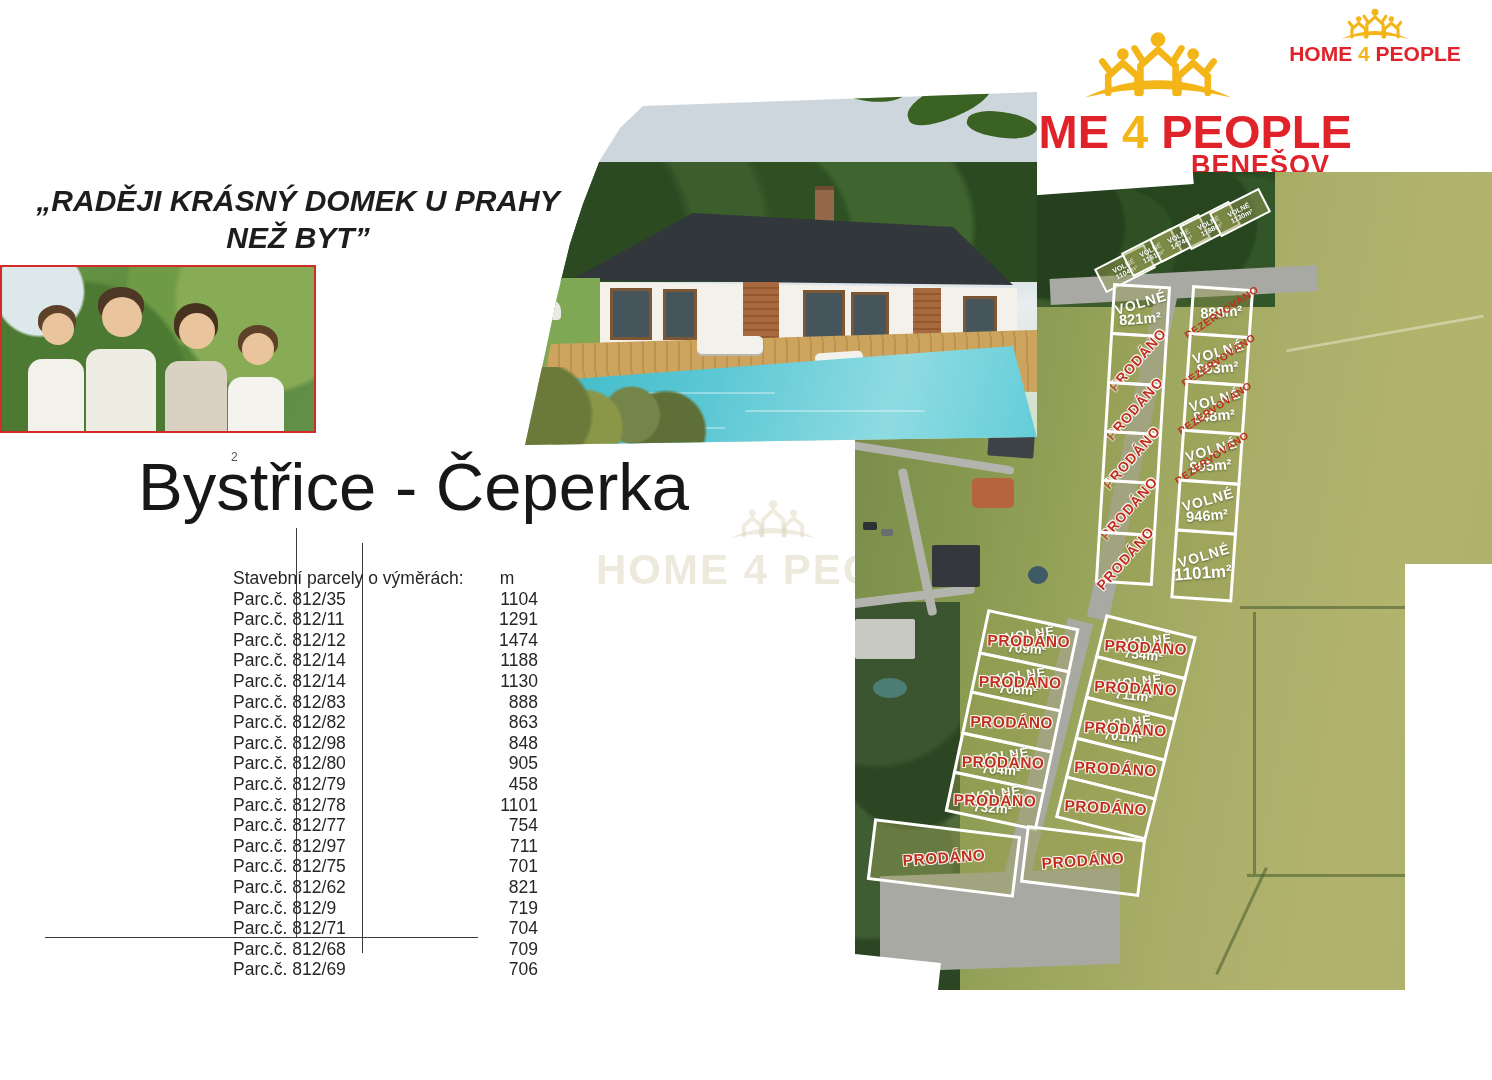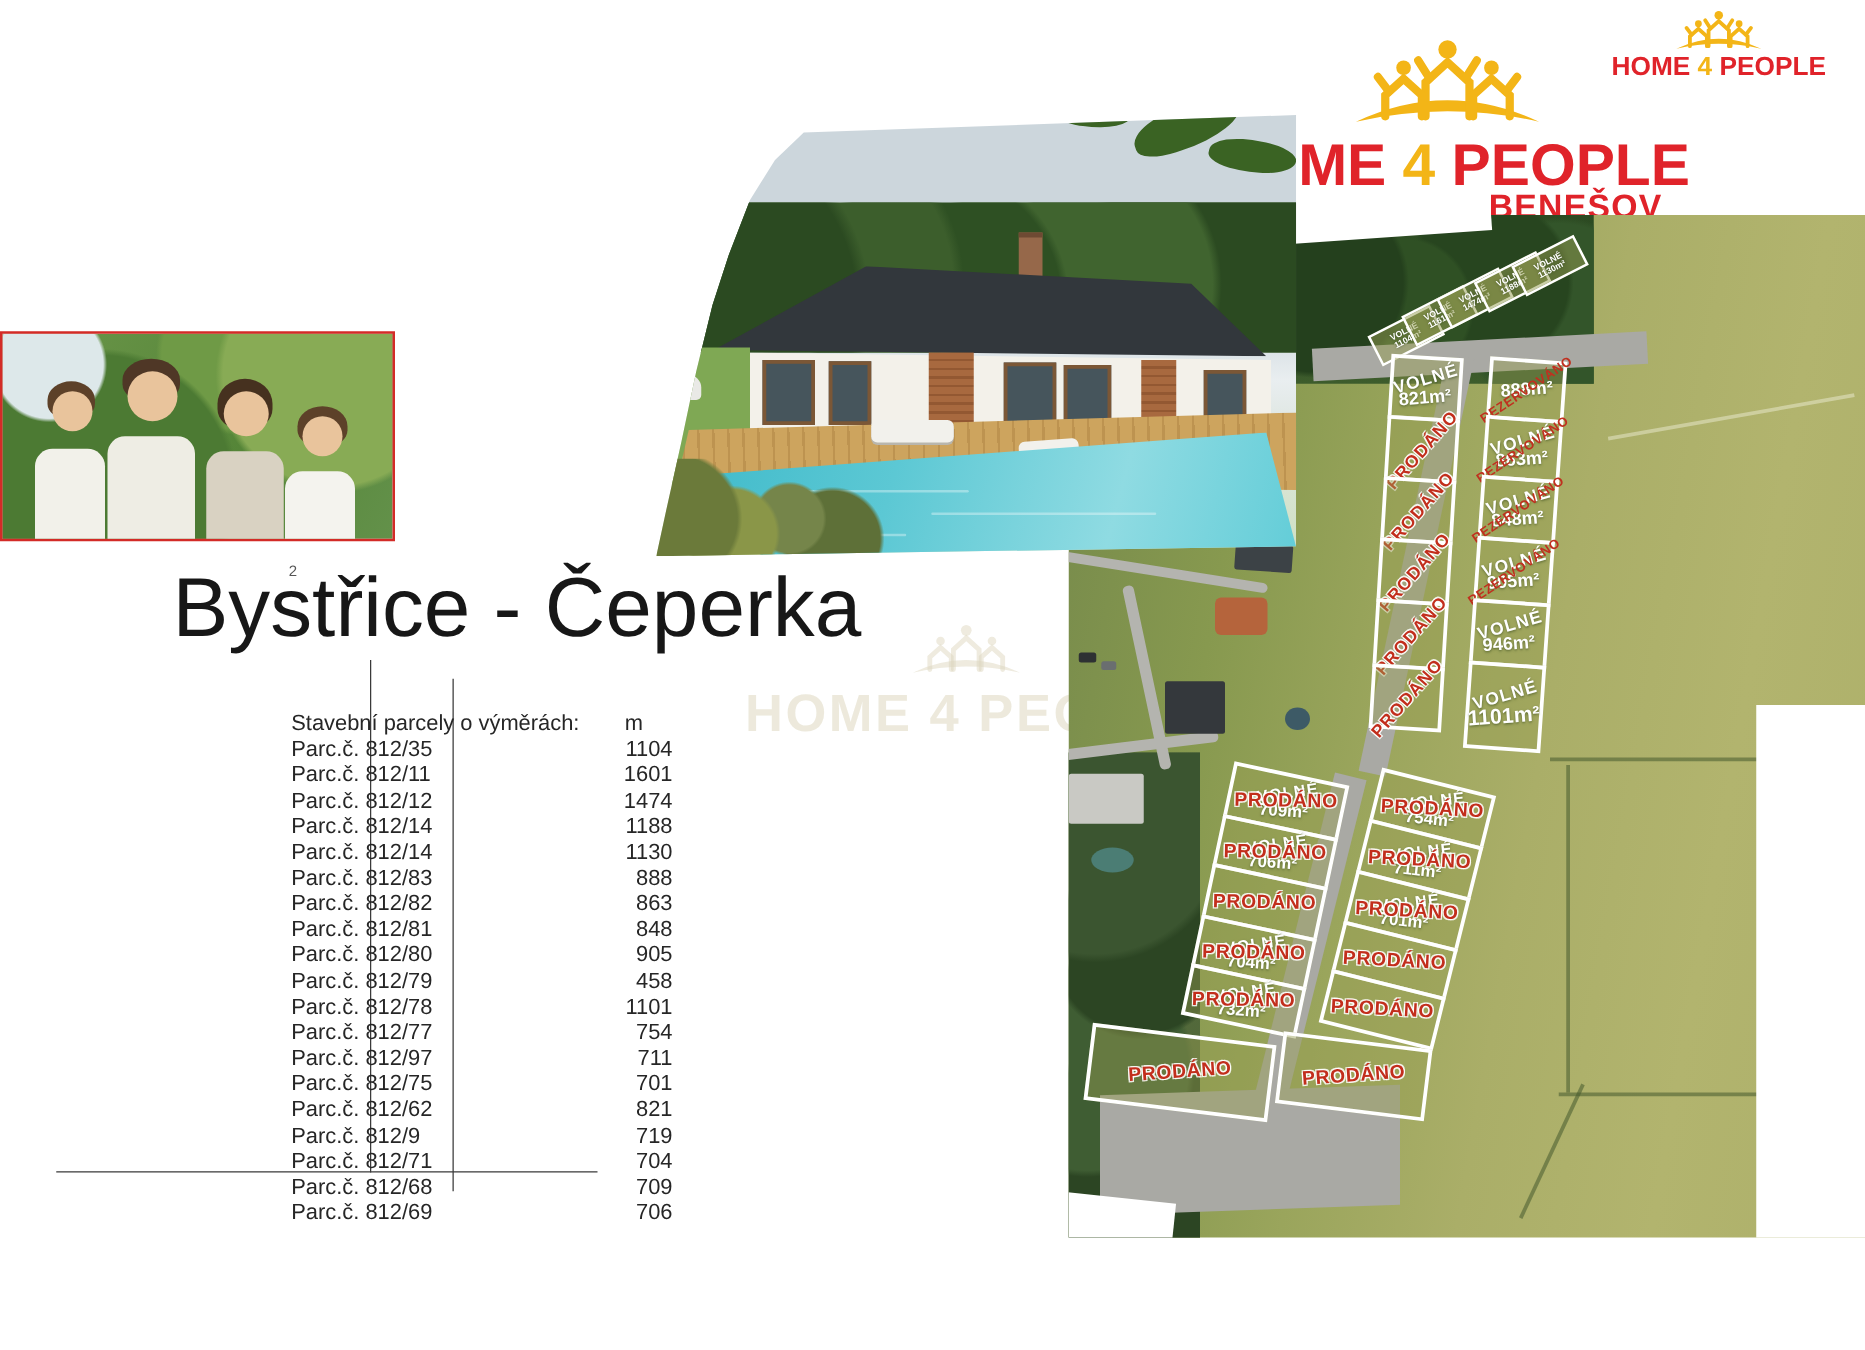--- a/index.html
+++ b/index.html
@@ -183,20 +183,24 @@
           <circle cx="110" cy="24" r="10"></circle>
           <circle cx="62" cy="44" r="8"></circle>
           <circle cx="158" cy="44" r="8"></circle>
         </g>
     </svg>
     <div class="brand"><span class="red">HOME</span> <span class="yel">4</span> <span class="red">PEOPLE</span></div>
     <div class="city">BENEŠOV</div>
   </div>
 
 
+  <div class="quote">
+    <div>„RADĚJI KRÁSNÝ DOMEK U PRAHY</div>
+    <div>NEŽ BYT”</div>
+  </div>
 
   <div class="family">
     <div class="ppl">
       <div class="hair" style="left:36px;top:38px;width:38px;height:30px;"></div>
       <div class="head" style="left:40px;top:46px;width:32px;height:32px;"></div>
       <div class="torso" style="left:26px;top:92px;width:56px;height:76px;background:#f2f1ea;"></div>
       <div class="hair" style="left:96px;top:20px;width:46px;height:34px;background:#4f3categ;background:#4f3726;"></div>
       <div class="head" style="left:100px;top:30px;width:40px;height:40px;"></div>
       <div class="torso" style="left:84px;top:82px;width:70px;height:86px;background:#eeede4;"></div>
       <div class="hair" style="left:172px;top:36px;width:44px;height:40px;background:#46311f;"></div>
@@ -262,21 +266,21 @@
     <div class="trow">
       <span>Stavební parcely o výměrách:</span>
       <span class="unit">m</span>
     </div>
     <div class="trow">
         <span>Parc.č. 812/35</span>
         <span class="val">1104</span>
       </div>
     <div class="trow">
         <span>Parc.č. 812/11</span>
-        <span class="val">1601</span>
+        <span class="val">1291</span>
       </div>
     <div class="trow">
         <span>Parc.č. 812/12</span>
         <span class="val">1474</span>
       </div>
     <div class="trow">
         <span>Parc.č. 812/14</span>
         <span class="val">1188</span>
       </div>
     <div class="trow">
@@ -285,21 +289,21 @@
       </div>
     <div class="trow">
         <span>Parc.č. 812/83</span>
         <span class="val">888</span>
       </div>
     <div class="trow">
         <span>Parc.č. 812/82</span>
         <span class="val">863</span>
       </div>
     <div class="trow">
-        <span>Parc.č. 812/81</span>
+        <span>Parc.č. 812/98</span>
         <span class="val">848</span>
       </div>
     <div class="trow">
         <span>Parc.č. 812/80</span>
         <span class="val">905</span>
       </div>
     <div class="trow">
         <span>Parc.č. 812/79</span>
         <span class="val">458</span>
       </div>

